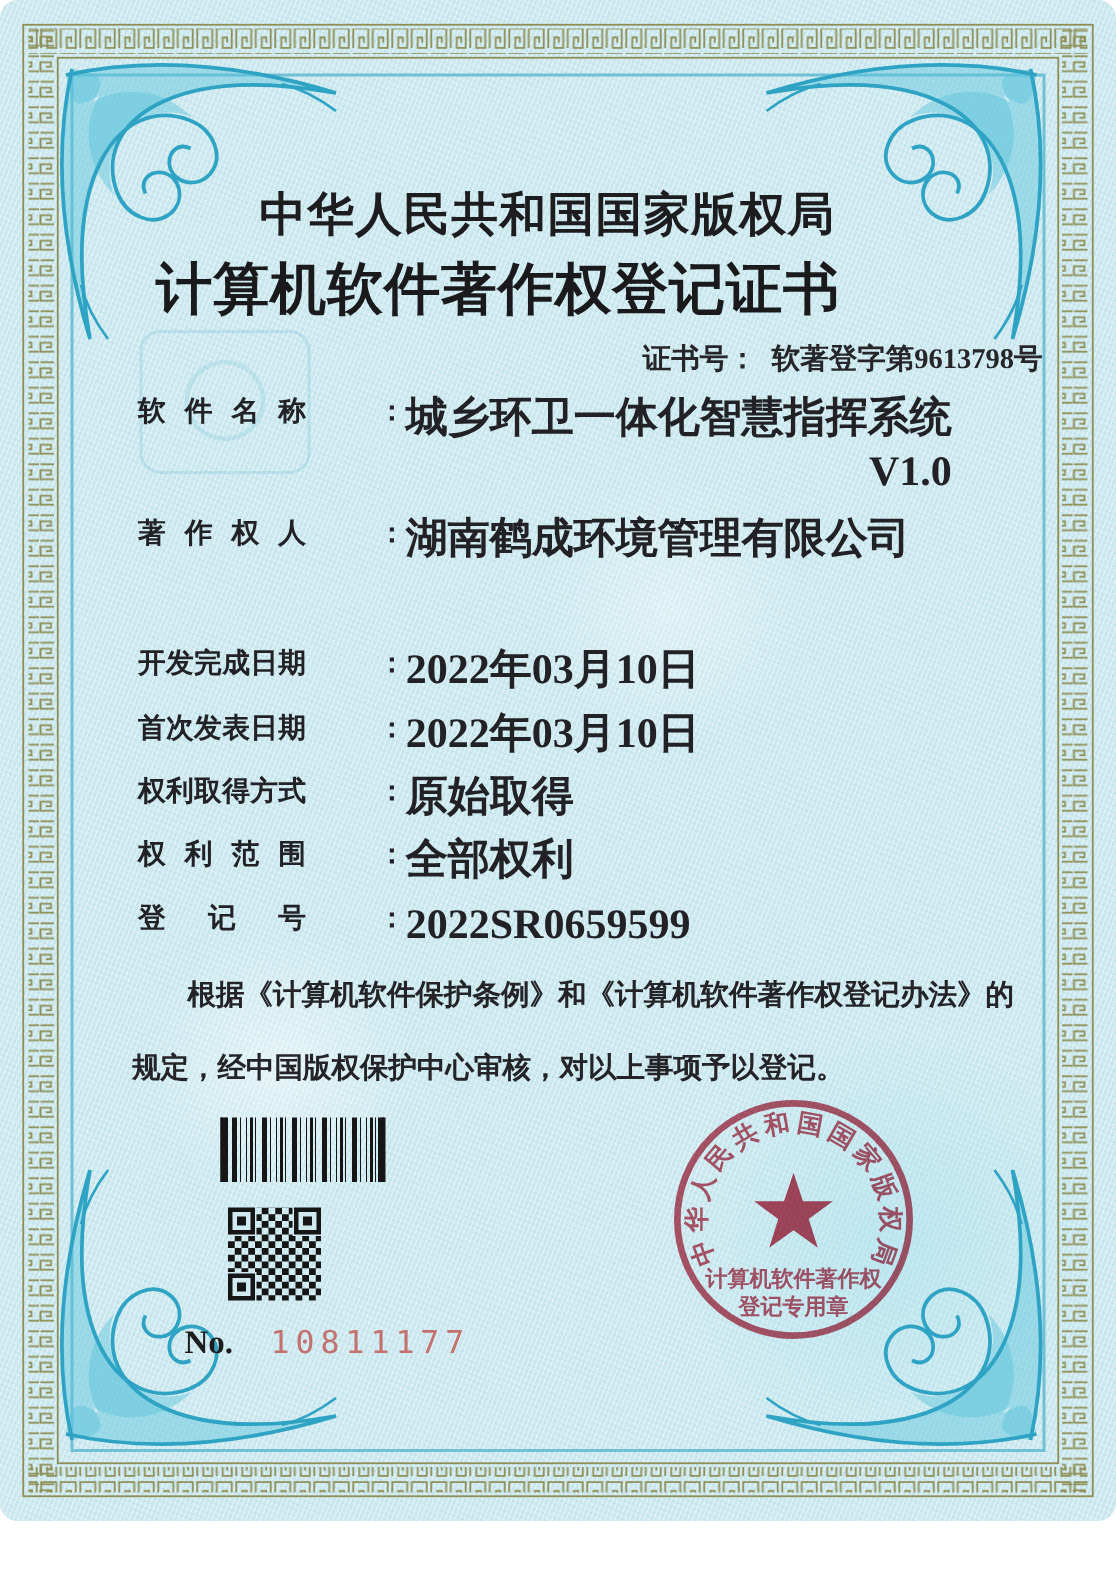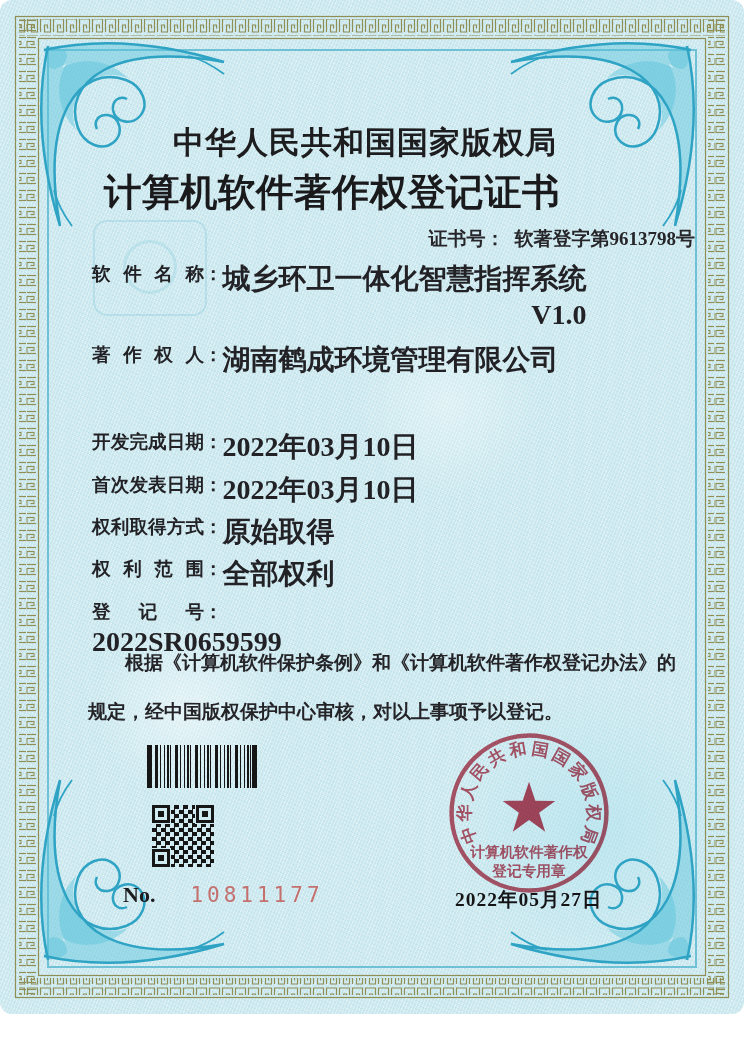--- a/index.html
+++ b/index.html
@@ -46,26 +46,26 @@
     position:absolute;left:0;top:168px;width:664px;text-align:center;
     font-size:37.5px;font-weight:700;color:#1a1a1c;letter-spacing:.5px;
   }
   .cert-no{
     position:absolute;top:226px;right:49px;
     font-size:19px;font-weight:700;color:#26262a;white-space:nowrap;
   }
   .cert-no .val{margin-left:10px;}
 
   .row{position:absolute;left:92px;display:flex;align-items:flex-start;color:#222226;}
-  .flabel{display:flex;font-size:18.5px;font-weight:700;white-space:nowrap;}
+  .flabel{display:flex;font-size:18.5px;font-weight:700;white-space:nowrap;gap:48px;}
   .ltext{display:inline-block;width:112px;text-align:justify;text-align-last:justify;}
   .fvalue{margin-left:0;font-size:28px;font-weight:700;white-space:nowrap;line-height:1.3;text-align:right;}
   .fvalue .v2{display:block;}
   .r0{top:261px;} .r1{top:342px;} .r2{top:429px;} .r3{top:472px;}
-  .r4{top:514px;} .r5{top:556px;} .r6{top:599px;flex-direction:column;}
+  .r4{top:514px;} .r5{top:556px;} .r6{top:599px;}
 
   .statement{position:absolute;left:88px;top:650px;color:#242428;font-size:19px;font-weight:700;}
   .statement .l1{padding-left:37px;white-space:nowrap;}
   .statement .l2{margin-top:23px;white-space:nowrap;}
 
   .barcode{
     position:absolute;left:147px;top:745px;width:110px;height:43px;
     background:repeating-linear-gradient(90deg,
       #161616 0 2px, transparent 2px 3px,
       #161616 3px 4px, transparent 4px 8px,
@@ -81,21 +81,21 @@
     background-image:repeating-conic-gradient(#161616 0% 25%, transparent 25% 50%);
     background-size:9px 9px;
   }
   .qr .f{position:absolute;width:12px;height:12px;border:3px solid #161616;background:#cfeaf0;box-shadow:0 0 0 1px #cfeaf0;}
   .qr .f::after{content:"";position:absolute;left:3px;top:3px;width:6px;height:6px;background:#161616;}
   .qr .tl{left:0;top:0;} .qr .tr{right:0;top:0;} .qr .bl{left:0;bottom:0;}
 
   .serial{position:absolute;left:123px;top:882px;display:flex;align-items:baseline;gap:25px;}
   .serial .no-lab{font-size:22px;font-weight:700;color:#1c1c1e;}
   .serial .no-val{
-    margin-left:10px;font-family:"DejaVu Sans Mono","Liberation Mono",monospace;
+    margin-left:0;font-family:"DejaVu Sans Mono","Liberation Mono",monospace;
     font-size:21px;color:#c4706e;letter-spacing:4px;
   }
 
   .issue-date{
     position:absolute;left:455px;top:886px;font-size:19.5px;font-weight:700;
     color:#151517;letter-spacing:1px;white-space:nowrap;
   }
   .seal{position:absolute;left:440px;top:724px;width:178px;height:178px;opacity:.92;mix-blend-mode:multiply;}
 </style>
 </head>
@@ -238,21 +238,20 @@
   <div class="qr">
     <span class="f tl"></span>
     <span class="f tr"></span>
     <span class="f bl"></span>
   </div>
   <div class="serial">
     <span class="no-lab">No.</span>
     <span class="no-val">10811177</span>
   </div>
 
-  <div class="issue-date">2022年05月27日</div>
 
   <svg class="seal" viewBox="0 0 200 200">
     <circle cx="100" cy="100" r="87" fill="none" stroke="#c3495c" stroke-width="5"></circle>
     <defs>
       <path id="sealArc" d="M46,138 A66,66 0 1 1 154,138" fill="none"></path>
     </defs>
     <text font-size="19" font-weight="bold" fill="#c3495c" font-family="Liberation Serif, DejaVu Serif, serif">
       <textPath href="#sealArc" startOffset="50%" text-anchor="middle" textLength="272" lengthAdjust="spacing">中华人民共和国国家版权局</textPath>
     </text>
     <polygon fill="#c23a50" points="100,65 107.1,86.3 129.5,86.4 111.4,99.7 118.2,121.1 100,108 81.8,121.1 88.6,99.7 70.5,86.4 92.9,86.3"></polygon>

